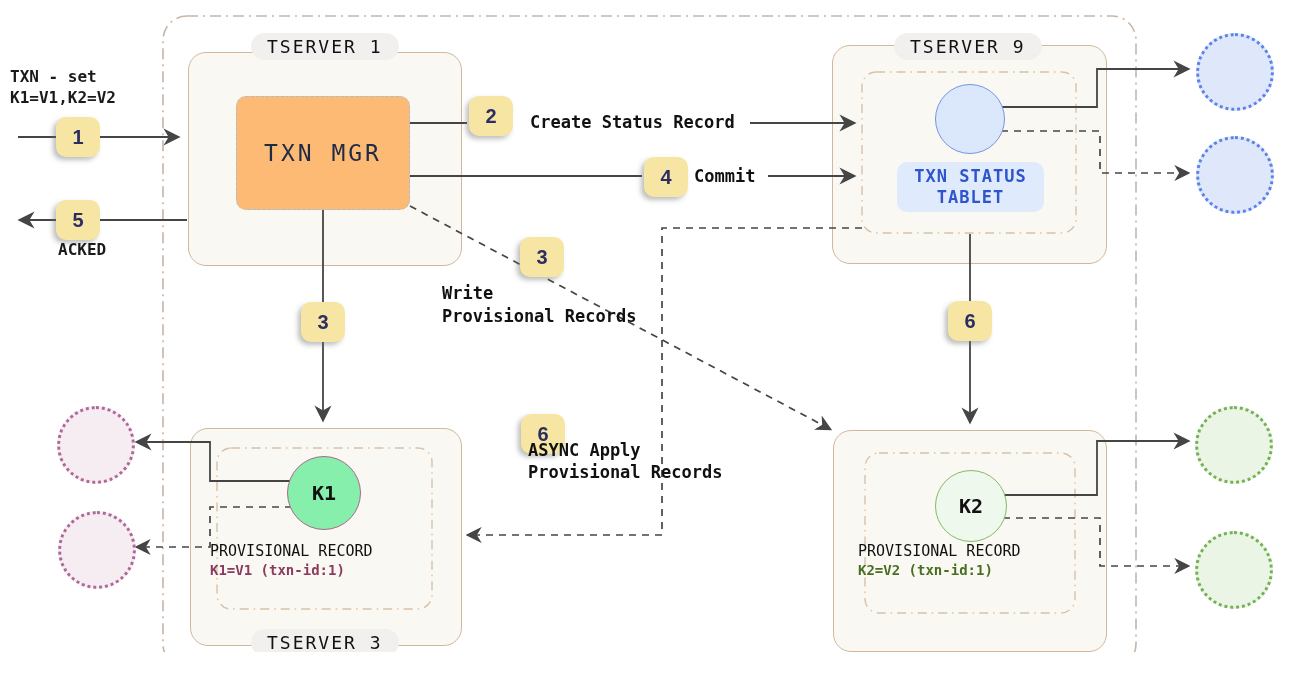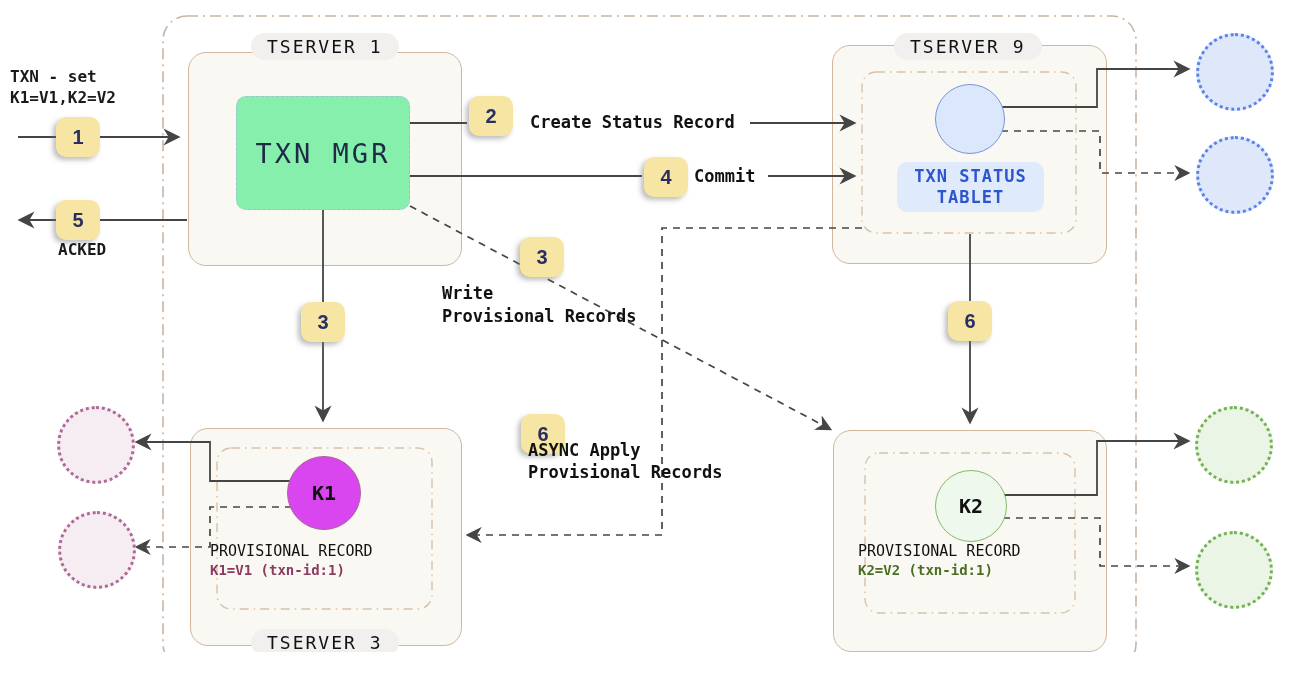--- a/index.html
+++ b/index.html
@@ -12,38 +12,38 @@
     position:absolute;background:#faf8f3;border:1.6px solid #d2b69e;border-radius:18px;z-index:1;
   }
   .pill{
     position:absolute;background:#f1f0ee;border-radius:15px;z-index:3;
     font-size:18px;letter-spacing:2px;color:#111;display:flex;align-items:center;justify-content:center;
     padding:0 16px;height:27px;white-space:nowrap;
   }
   
   .txn-mgr{
     position:absolute;left:236px;top:96px;width:172px;height:112px;z-index:3;
-    background:#86efac;border:1.7px dashed #a7bfd4;border-radius:10px;
+    background:#fdba74;border:1.7px dashed #a7bfd4;border-radius:10px;
     display:flex;align-items:center;justify-content:center;
-    font-size:27px;letter-spacing:3px;color:#1d2b45;
+    font-size:23px;letter-spacing:3px;color:#1d2b45;
   }
   
   .status-tablet{
     position:absolute;left:897px;top:162px;width:147px;height:50px;z-index:3;
     background:#dfeafc;border-radius:10px;display:flex;flex-direction:column;
     align-items:center;justify-content:center;font-size:17px;font-weight:bold;
     color:#2e55cd;letter-spacing:1px;line-height:1.25;
   }
   
   .key-circle{
     position:absolute;border-radius:50%;z-index:3;display:flex;align-items:center;justify-content:center;
     font-size:20px;font-weight:bold;color:#111;
   }
   .key-circle.blue{left:935px;top:84px;width:68px;height:68px;background:#dbe7fb;border:1.7px solid #7494e0;}
-  .key-circle.pink{left:287px;top:456px;width:72px;height:72px;background:#d946ef;border:1.6px solid #a8698c;}
+  .key-circle.pink{left:287px;top:456px;width:72px;height:72px;background:#86efac;border:1.6px solid #a8698c;}
   .key-circle.green{left:935px;top:470px;width:70px;height:70px;background:#eff8ec;border:1.6px solid #82bb66;}
   
   .replica{position:absolute;width:72px;height:72px;border-radius:50%;z-index:3;}
   .replica.blue{background:#dfe8fb;border:3px dotted #5b82e8;}
   .replica.pink{background:#f6edf2;border:3px dotted #b0689a;}
   .replica.green{background:#ebf5e6;border:3px dotted #74b153;}
   
   .badge{
     position:absolute;width:44px;height:40px;z-index:4;background:#f7e6a3;border-radius:10px;
     box-shadow:-3px 3px 5px rgba(110,110,110,.45);

